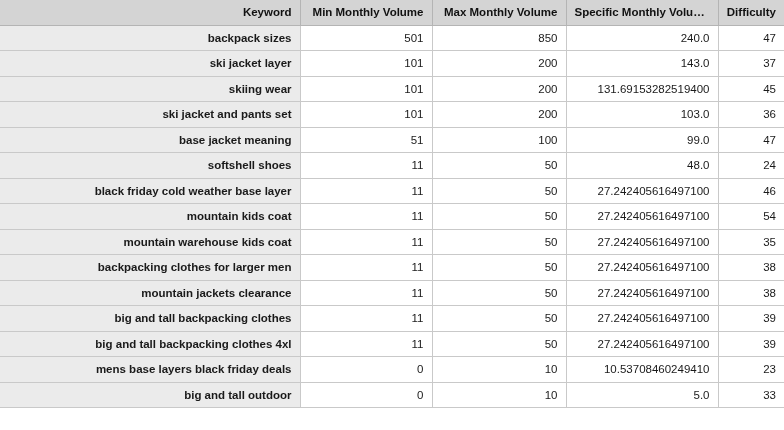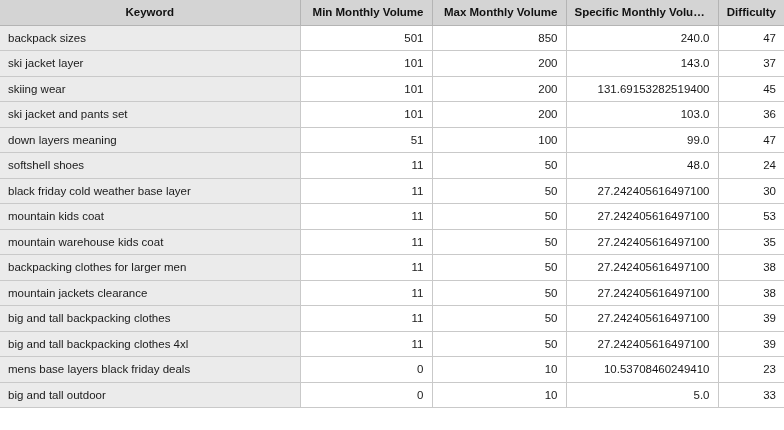--- a/index.html
+++ b/index.html
@@ -28,32 +28,33 @@
     line-height: 24.5px;
     white-space: nowrap;
     overflow: hidden;
     text-overflow: ellipsis;
     box-sizing: border-box;
   }
   table.keyword-table th {
     background: #d4d4d4;
     color: #111111;
     font-weight: bold;
-    text-align: center;
+    text-align: right;
     border-bottom: 1px solid #b4b4b4;
     border-right: 1px solid #b4b4b4;
   }
   table.keyword-table th.num,
   table.keyword-table td.num {
     text-align: right;
   }
   table.keyword-table td.keyword {
-    font-weight: normal;
+    font-weight: bold;
     color: #1a1a1a;
     background: #ebebeb;
+    text-align: right;
   }
   table.keyword-table td.num {
     color: #1a1a1a;
     background: #ffffff;
   }
   table.keyword-table tr td:last-child,
   table.keyword-table tr th:last-child {
     border-right: none;
   }
   col.c-keyword { width: 300px; }
@@ -105,46 +106,46 @@
         <td class="num">45</td>
       </tr>
       <tr>
         <td class="keyword">ski jacket and pants set</td>
         <td class="num">101</td>
         <td class="num">200</td>
         <td class="num">103.0</td>
         <td class="num">36</td>
       </tr>
       <tr>
-        <td class="keyword">down layers meaning</td>
+        <td class="keyword">base jacket meaning</td>
         <td class="num">51</td>
         <td class="num">100</td>
         <td class="num">99.0</td>
         <td class="num">47</td>
       </tr>
       <tr>
         <td class="keyword">softshell shoes</td>
         <td class="num">11</td>
         <td class="num">50</td>
         <td class="num">48.0</td>
         <td class="num">24</td>
       </tr>
       <tr>
         <td class="keyword">black friday cold weather base layer</td>
         <td class="num">11</td>
         <td class="num">50</td>
         <td class="num">27.242405616497100</td>
-        <td class="num">30</td>
+        <td class="num">46</td>
       </tr>
       <tr>
         <td class="keyword">mountain kids coat</td>
         <td class="num">11</td>
         <td class="num">50</td>
         <td class="num">27.242405616497100</td>
-        <td class="num">53</td>
+        <td class="num">54</td>
       </tr>
       <tr>
         <td class="keyword">mountain warehouse kids coat</td>
         <td class="num">11</td>
         <td class="num">50</td>
         <td class="num">27.242405616497100</td>
         <td class="num">35</td>
       </tr>
       <tr>
         <td class="keyword">backpacking clothes for larger men</td>

